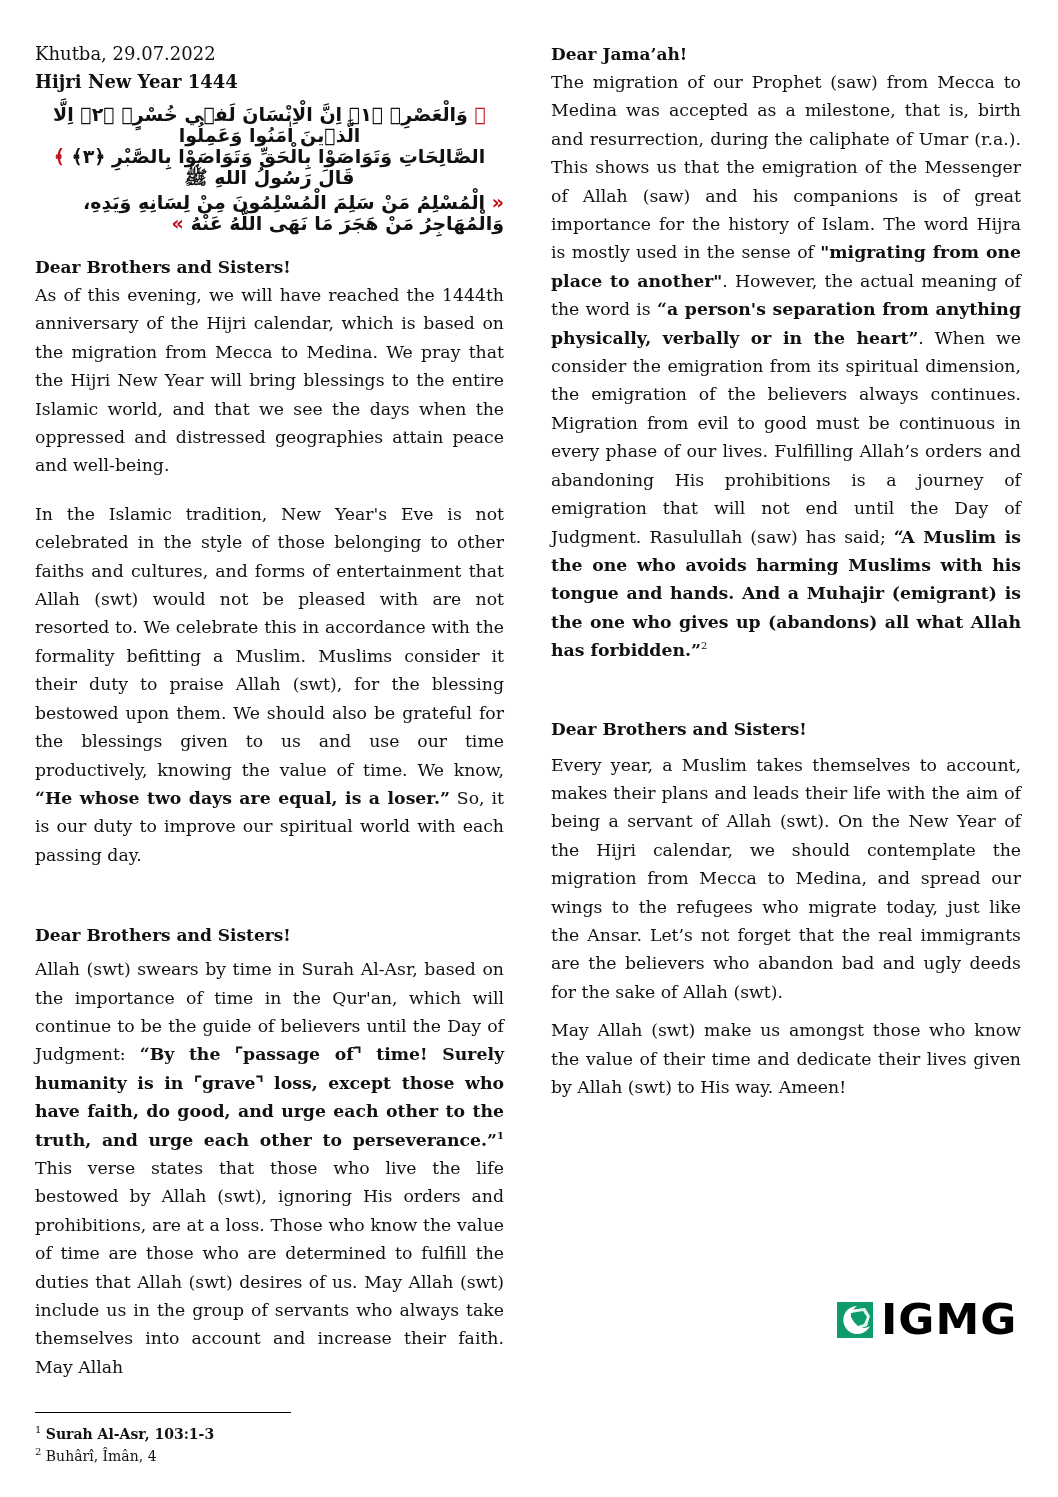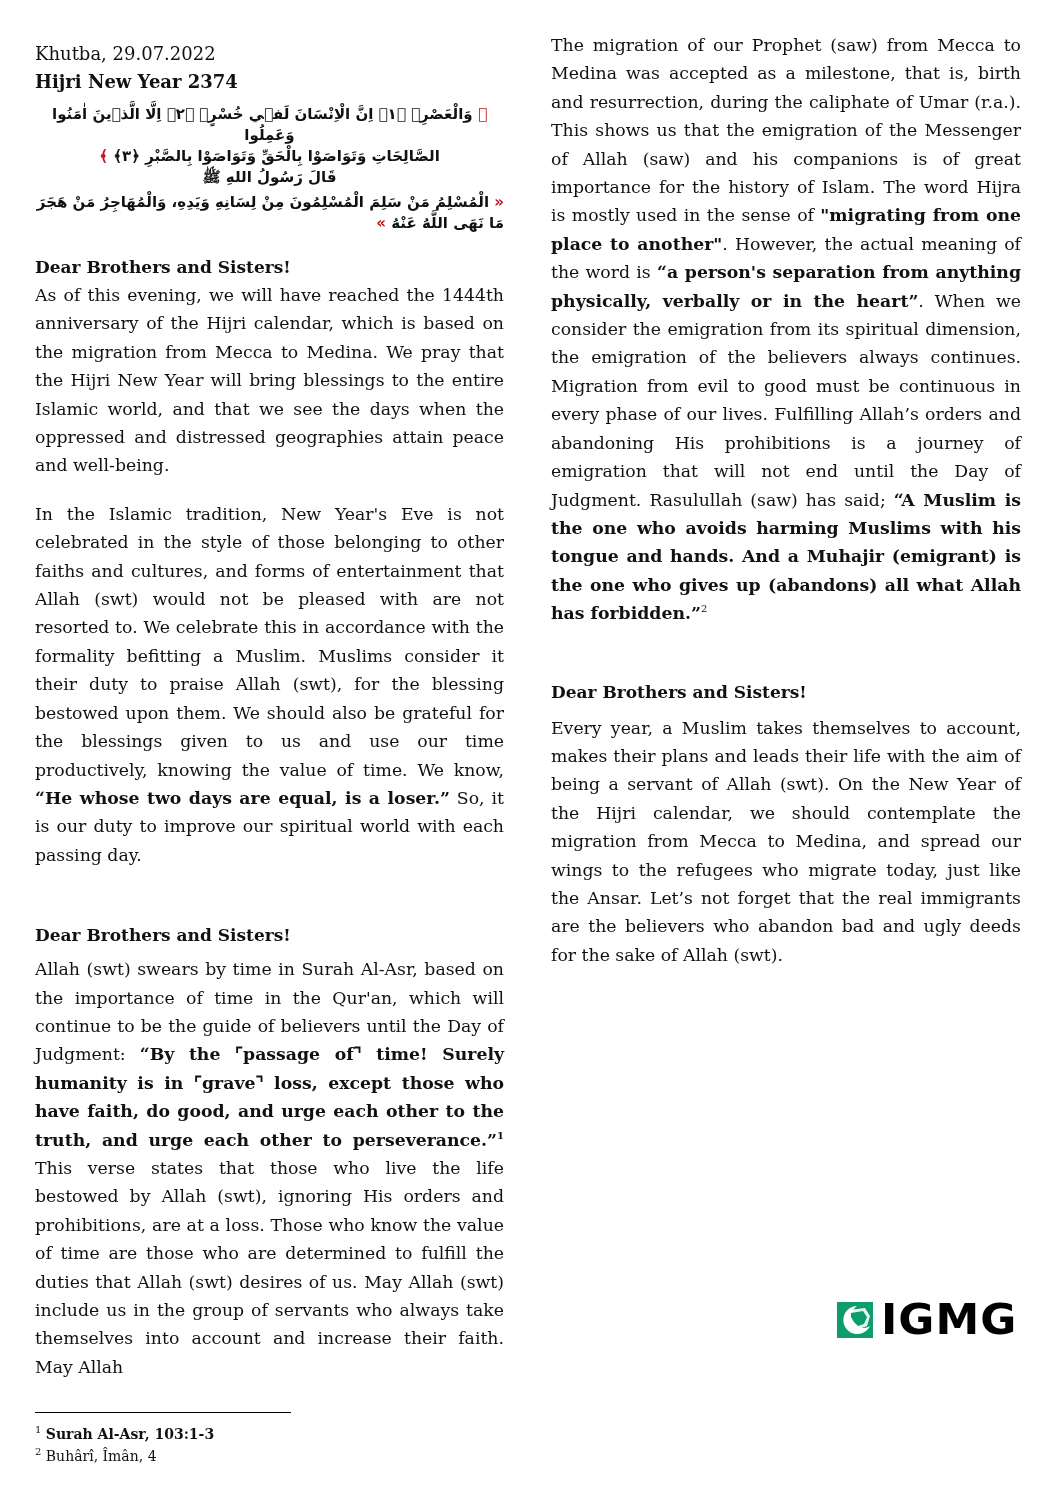--- a/index.html
+++ b/index.html
@@ -7,37 +7,37 @@
          font-family: "DejaVu Serif", "Liberation Serif", serif; color: #111; }
   .col { position: absolute; top: 0; }
   .col-left { left: 35px; width: 469px; }
   .col-right { left: 551px; width: 470px; }
   p { margin: 0; font-size: 17.3px; line-height: 28.4px; text-align: justify; }
   .b { font-weight: bold; }
   .heading { font-size: 17px; font-weight: bold; line-height: 28px; margin: 0; }
   .doc-date { position: absolute; top: 42px; left: 35px; font-size: 18px; line-height: 24px; }
   .doc-title { position: absolute; top: 70px; left: 35px; font-size: 18px; font-weight: bold; line-height: 24px; }
   .arabic { position: absolute; left: 35px; width: 469px; text-align: center; direction: rtl;
-            font-family: "DejaVu Sans", sans-serif; font-weight: bold; font-size: 15px; line-height: 21px; }
+            font-family: "DejaVu Sans", sans-serif; font-weight: bold; font-size: 19px; line-height: 21px; }
   .red { color: #c0121a; }
   sup { font-size: 10px; line-height: 0; vertical-align: super; }
   .fn-rule { position: absolute; left: 35px; top: 1412px; width: 256px; border-top: 1.6px solid #000; }
   .footnote { position: absolute; left: 35px; font-size: 14px; line-height: 20px; }
   .logo { position: absolute; left: 837px; top: 1302px; display: flex; align-items: center; gap: 8px; }
   .logo-mark { width: 36px; height: 36px; background: #0e9b6e; }
   .logo-text { font-family: "DejaVu Sans", sans-serif; font-weight: bold; font-size: 44px;
                letter-spacing: 1px; line-height: 36px; color: #000; transform: scaleY(0.95); }
 </style>
 </head>
 <body>
 
 <div>
 
   <div class="doc-date">Khutba, 29.07.2022</div>
-  <div class="doc-title">Hijri New Year 2374</div>
+  <div class="doc-title">Hijri New Year 1444</div>
 
   <div class="arabic" style="top:104px;">
     <span class="red">﴿</span>
     <span>وَالْعَصْرِۙ ﴿١﴾ اِنَّ الْاِنْسَانَ لَف۪ي خُسْرٍۙ ﴿٢﴾ اِلَّا الَّذ۪ينَ اٰمَنُوا وَعَمِلُوا</span><br>
     <span>الصَّالِحَاتِ وَتَوَاصَوْا بِالْحَقِّ وَتَوَاصَوْا بِالصَّبْرِ ﴿٣﴾</span>
     <span class="red">﴾</span><br>
     <span>قَالَ رَسُولُ اللهِ ﷺ</span>
   </div>
 
   <div class="arabic" style="top:192px;text-align:right;">
@@ -52,25 +52,27 @@
     <p style="margin-top:20px;">
       <span>In the Islamic tradition, New Year's Eve is not celebrated in the style of those belonging to other faiths and cultures, and forms of entertainment that Allah (swt) would not be pleased with are not resorted to. We celebrate this in accordance with the formality befitting a Muslim. Muslims consider it their duty to praise Allah (swt), for the blessing bestowed upon them. We should also be grateful for the blessings given to us and use our time productively, knowing the value of time. We know, </span><span class="b">“He whose two days are equal, is a loser.”</span><span> So, it is our duty to improve our spiritual world with each passing day.</span>
     </p>
     <h3 class="heading" style="margin-top:52px;">Dear Brothers and Sisters!</h3>
     <p style="margin-top:6px;">
       <span>Allah (swt) swears by time in Surah Al-Asr, based on the importance of time in the Qur'an, which will continue to be the guide of believers until the Day of Judgment: </span><span class="b">“By the ⌜passage of⌝ time! Surely humanity is in ⌜grave⌝ loss, except those who have faith, do good, and urge each other to the truth, and urge each other to perseverance.”</span><sup class="b">1</sup><span> This verse states that those who live the life bestowed by Allah (swt), ignoring His orders and prohibitions, are at a loss. Those who know the value of time are those who are determined to fulfill the duties that Allah (swt) desires of us. May Allah (swt) include us in the group of servants who always take themselves into account and increase their faith. May Allah</span>
     </p>
   </div>
 
   <div class="col col-right" style="top:31px;">
+    <h3 class="heading" style="margin-top:9px;">Dear Jama’ah!</h3>
     <p style="">
       <span>The migration of our Prophet (saw) from Mecca to Medina was accepted as a milestone, that is, birth and resurrection, during the caliphate of Umar (r.a.). This shows us that the emigration of the Messenger of Allah (saw) and his companions is of great importance for the history of Islam. The word Hijra is mostly used in the sense of </span><span class="b">"migrating from one place to another"</span><span>. However, the actual meaning of the word is </span><span class="b">“a person's separation from anything physically, verbally or in the heart”</span><span>. When we consider the emigration from its spiritual dimension, the emigration of the believers always continues. Migration from evil to good must be continuous in every phase of our lives. Fulfilling Allah’s orders and abandoning His prohibitions is a journey of emigration that will not end until the Day of Judgment.  Rasulullah (saw) has said; </span><span class="b">“A Muslim is the one who avoids harming Muslims with his tongue and hands. And a Muhajir (emigrant) is the one who gives up (abandons) all what Allah has forbidden.”</span><sup>2</sup>
     </p>
     <h3 class="heading" style="margin-top:50px;">Dear Brothers and Sisters!</h3>
     <p style="margin-top:8px;">Every year, a Muslim takes themselves to account, makes their plans and leads their life with the aim of being a servant of Allah (swt). On the New Year of the Hijri calendar, we should contemplate the migration from Mecca to Medina, and spread our wings to the refugees who migrate today, just like the Ansar. Let’s not forget that the real immigrants are the believers who abandon bad and ugly deeds for the sake of Allah (swt).</p>
+    <p style="margin-top:10px;">May Allah (swt) make us amongst those who know the value of their time and dedicate their lives given by Allah (swt) to His way. Ameen!</p>
   </div>
 
   <div class="logo">
     <svg class="logo-mark" width="36" height="36" viewBox="0 0 36 36">
       <rect width="36" height="36" fill="#0e9b6e"></rect>
       <path d="M20 4 A14 14 0 1 0 33 24 A11 11 0 1 1 20 4 Z" fill="#ffffff"></path>
       <path d="M12 8 L28 6 L33 14 L30 24 L22 27 L16 22 L11 14 Z" fill="#ffffff" opacity="0.9"></path>
       <path d="M14 11 L26 9 L30 15 L27 22 L21 24 L17 20 L14 15 Z" fill="#0e9b6e"></path>
     </svg>
     <span class="logo-text">IGMG</span>

